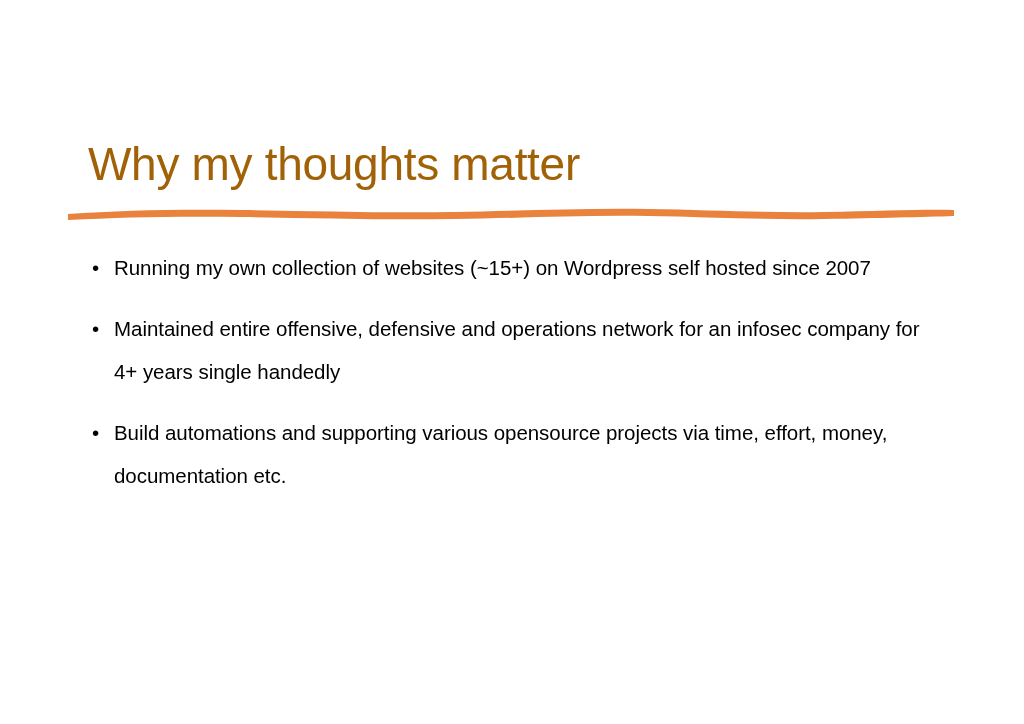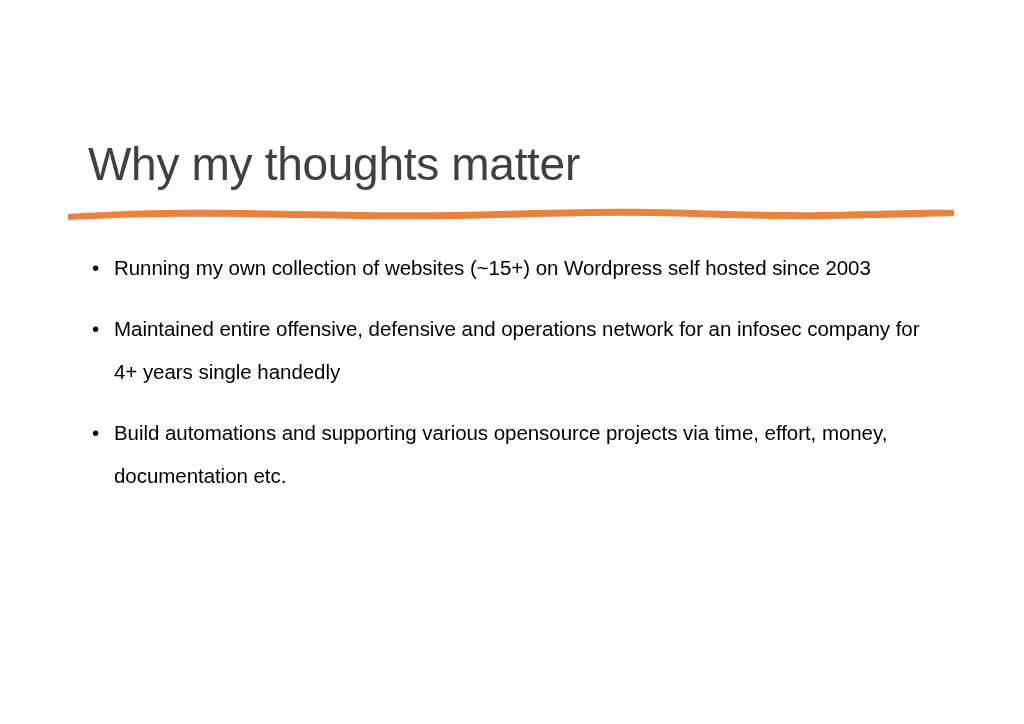--- a/index.html
+++ b/index.html
@@ -24,21 +24,21 @@
   
   .slide-title {
     position: absolute;
     left: 88px;
     top: 132px;
     width: 880px;
     font-family: "Liberation Sans", sans-serif;
     font-size: 46px;
     font-weight: 400;
     line-height: 1.08;
-    color: #404040;
+    color: #a16207;
     letter-spacing: -0.3px;
     white-space: nowrap;
     margin-top: 8px;
   }
 
   
   .divider {
     position: absolute;
     left: 62px;
     top: 198px;
@@ -111,21 +111,21 @@
                C 320,22 250,20 180,19
                C 120,18 60,19 6,22
                Z" fill="#E8823C"></path>
     </svg>
   </div>
 
   <ul class="body-list">
 
     <li class="bullet-item">
       <span class="bullet-marker">•</span>
-      <span class="bullet-text">Running my own collection of websites (~15+) on Wordpress self hosted since 2003</span>
+      <span class="bullet-text">Running my own collection of websites (~15+) on Wordpress self hosted since 2007</span>
     </li>
 
     <li class="bullet-item">
       <span class="bullet-marker">•</span>
       <span class="bullet-text">Maintained entire offensive, defensive and operations network for an infosec company for 4+ years single handedly</span>
     </li>
 
     <li class="bullet-item">
       <span class="bullet-marker">•</span>
       <span class="bullet-text">Build automations and supporting various opensource projects via time, effort, money, documentation etc.</span>

